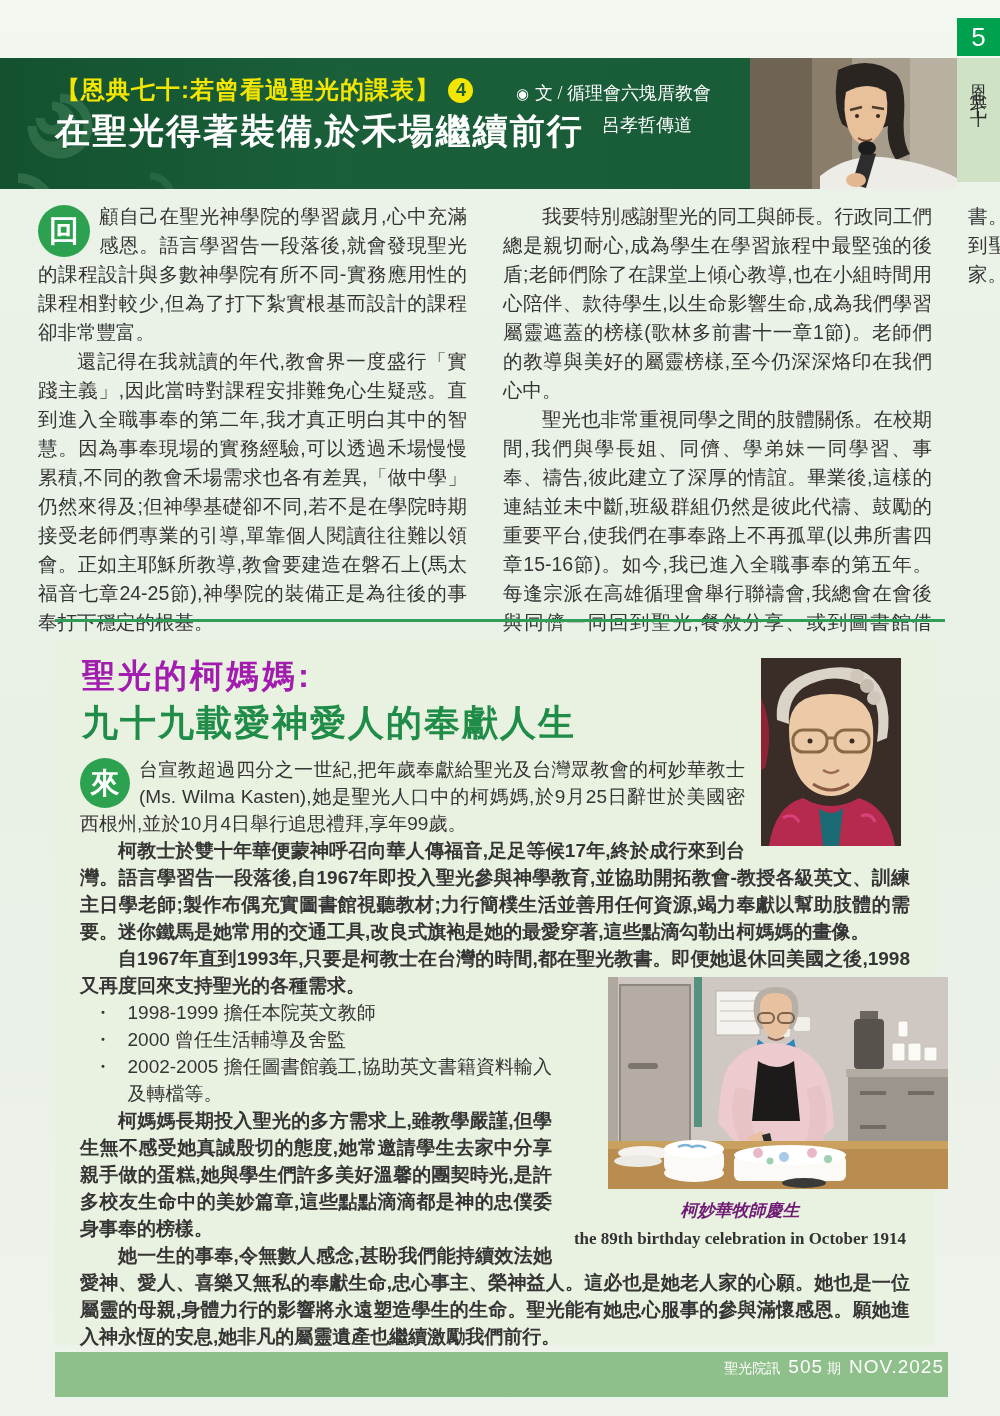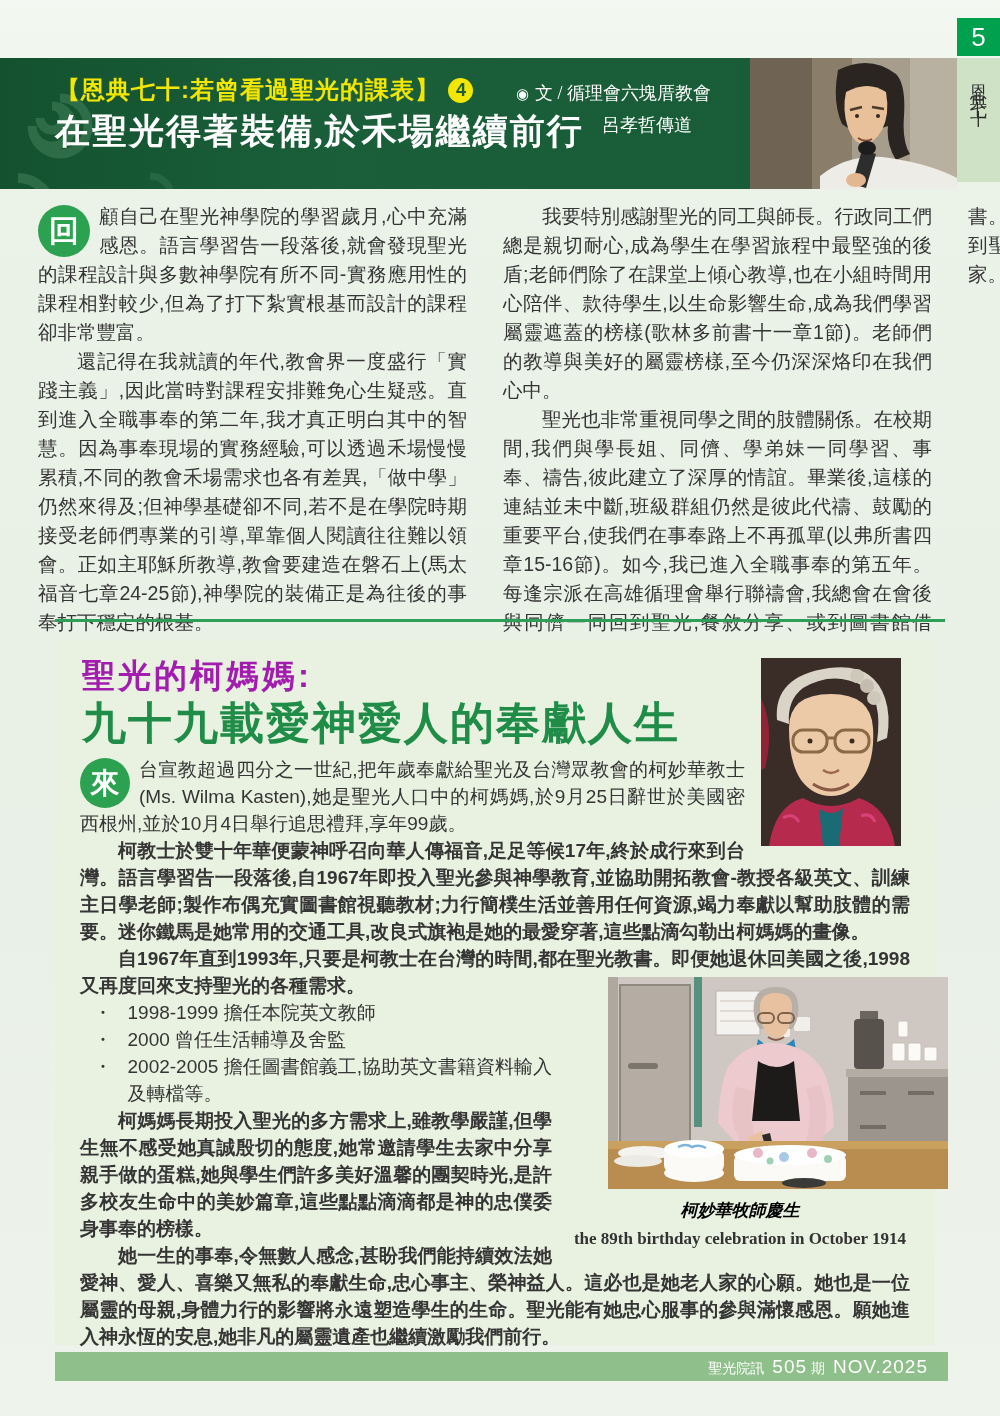--- a/index.html
+++ b/index.html
@@ -44,37 +44,37 @@
     color:#fff; font-size:30px; font-weight:700; line-height:52px; text-align:center;
     margin:3px 9px 2px 0; }
   
   .divider { position:absolute; left:55px; top:619px; width:890px; height:3px; background:#2d9f58; }
   
   .box { position:absolute; left:55px; top:640px; width:880px; height:705px;
     background:#e9f1e0; padding:14px 25px; font-size:19px; line-height:27px;
     text-align:justify; color:#353535; }
   .box h1 { font-size:33px; font-weight:800; color:#a21caf; letter-spacing:3px;
     line-height:44px; margin-left:2px; }
-  .box h2 { font-size:44px; font-weight:800; color:#1f8c48; letter-spacing:2px;
+  .box h2 { font-size:36px; font-weight:800; color:#1f8c48; letter-spacing:2px;
     line-height:50px; margin:0 0 8px 2px; }
   .portrait { float:right; width:140px; height:188px; margin:4px 9px 10px 16px; }
   .box p { margin:0; }
   .box p.ind { text-indent:2em;font-weight:bold; }
   .dropcap2 { float:left; width:50px; height:50px; border-radius:50%; background:#2ca14f;
     color:#fff; font-size:29px; font-weight:700; line-height:50px; text-align:center;
     margin:2px 9px 2px 0; }
   .cakefig { float:right; width:340px; margin:5px 0 4px 18px; text-align:center;
     font-family:"Liberation Serif","DejaVu Serif",serif; }
-  .cakefig .cap1 { font-size:17px; font-style:italic; line-height:26px; color:#000000; }
+  .cakefig .cap1 { font-size:17px; font-style:italic; line-height:26px; color:#701a75; }
   .cakefig .cap2 { font-size:17px; line-height:24px; color:#333; }
   .bullet-row { position:relative; padding-left:2.5em; text-align:left; }
   .bullet-row .bdot { position:absolute; left:0.7em; }
   
-  .footer { position:absolute; left:55px; top:1352px; width:893px; height:29px;
-    background:#8fbf8a; color:#fff; text-align:right; line-height:29px; padding-right:20px; }
+  .footer { position:absolute; left:55px; top:1352px; width:893px; height:45px;
+    background:#8fbf8a; color:#fff; text-align:right; line-height:29px; padding-right:4px; }
   .footer .cjk { font-size:14px; margin:0 4px; }
   .footer .big { font-size:19px; letter-spacing:1px; margin-left:4px; }
 </style>
 </head>
 <body>
 
 <div class="page">
 
   <div class="pagenum">5</div>
   <div class="sidetab">

